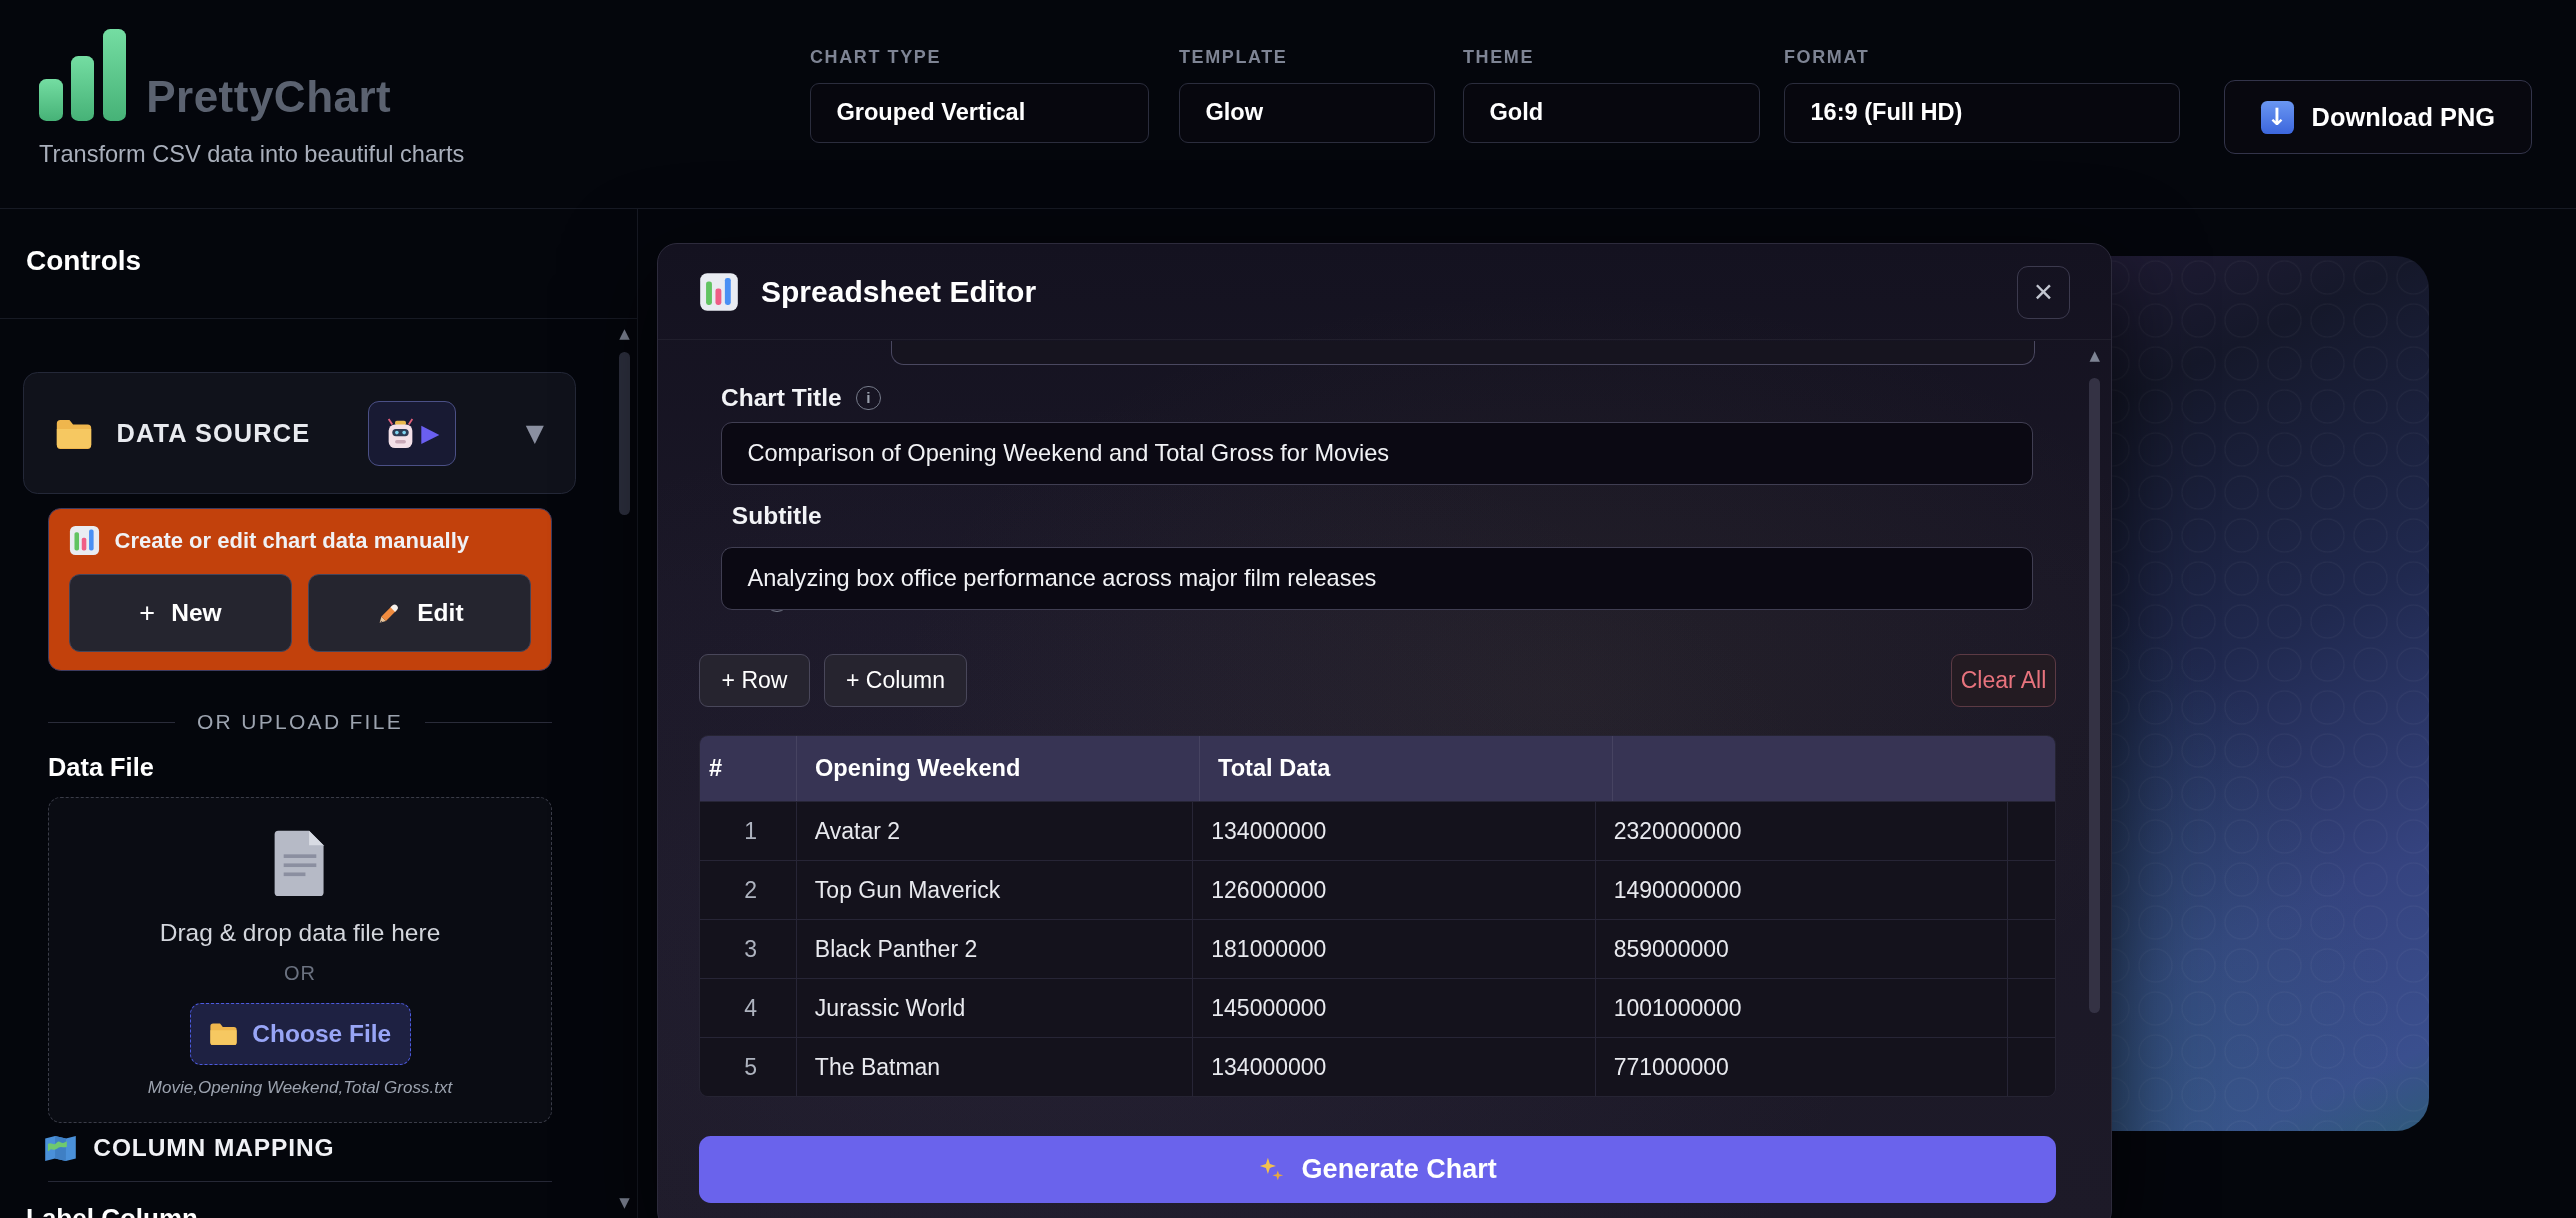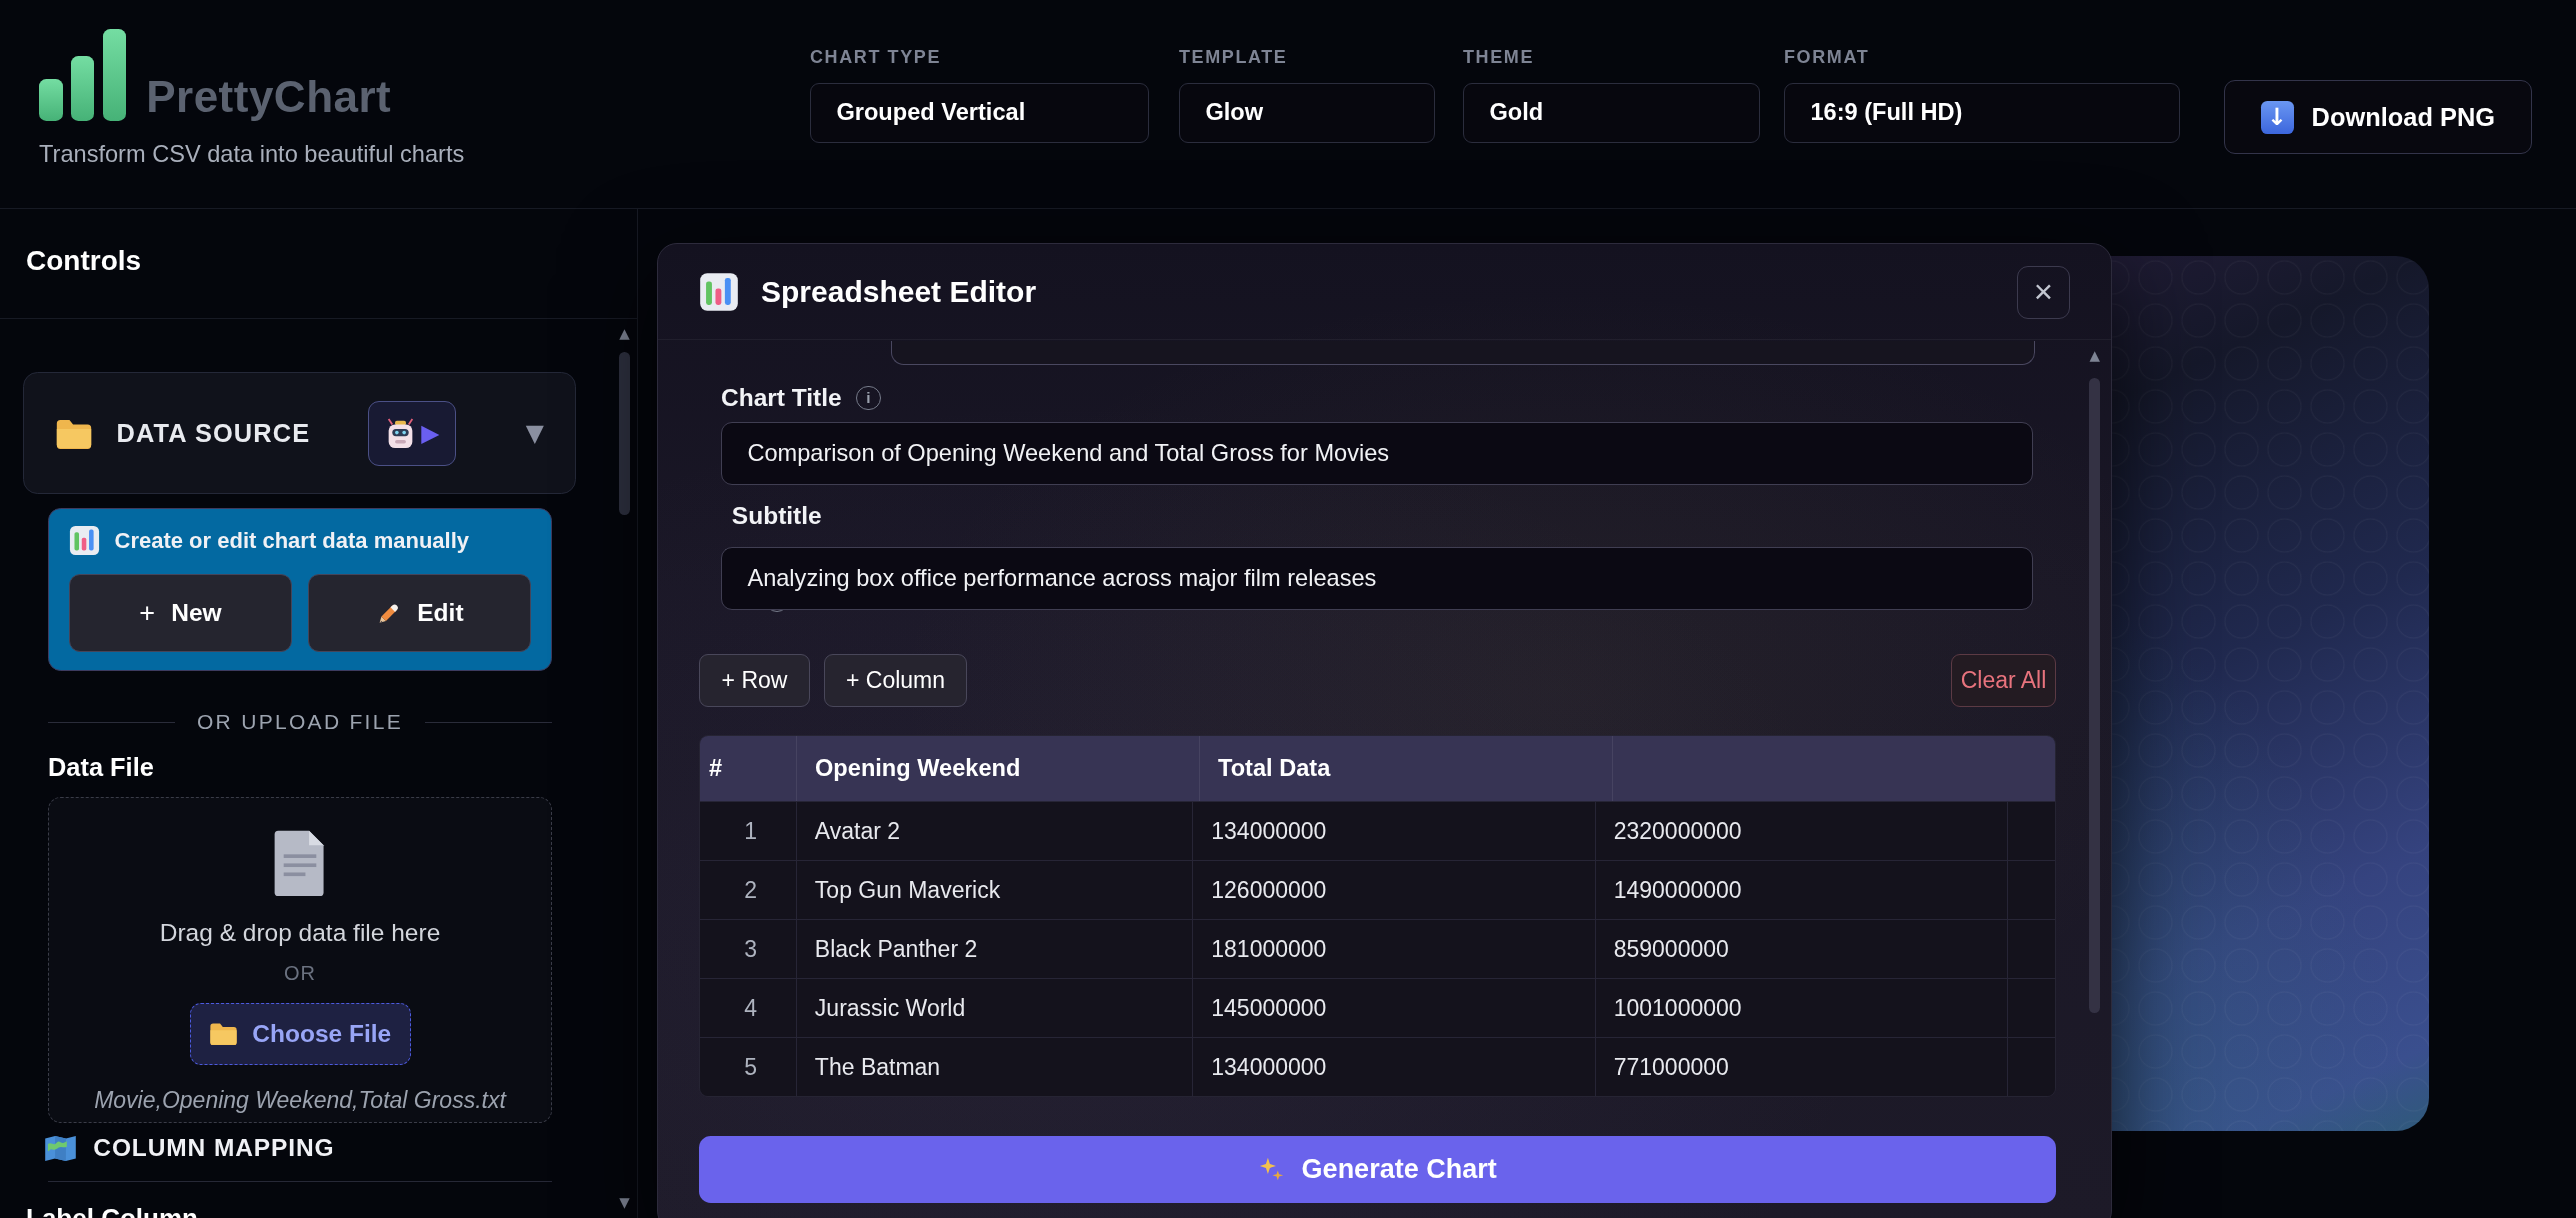--- a/index.html
+++ b/index.html
@@ -48,21 +48,21 @@
   .panel-datasource { position:absolute; top:163px; left:23px; width:553px; height:122px;
     background:#10121b; border:0.9px solid #242838; border-radius:14.5px;
     display:flex; align-items:center; padding:0 31px; }
   .ds-label { font-size:25.4px; font-weight:bold; color:#e8eaef; letter-spacing:1.1px; margin-left:23.6px; }
   .ai-btn { margin-left:58px; width:88px; height:65px; border-radius:11px; background:#181a33;
     border:1.8px solid #4b5086; display:flex; align-items:center; justify-content:center; gap:5.4px; cursor:pointer; }
   .play-glyph { color:#6a5ff0; font-size:23.6px; }
   .ds-chevron { margin-left:auto; color:#8a8fa0; font-size:23.6px; }
 
   .panel-manual { position:absolute; top:299px; left:48px; width:504px; height:163px;
-    background:#0369a1; border:0.9px solid #3d3b60; border-radius:12.7px; padding:16.3px 20px; }
+    background:#c2410c; border:0.9px solid #3d3b60; border-radius:12.7px; padding:16.3px 20px; }
   .manual-title { display:flex; align-items:center; gap:14.5px; font-size:22px; font-weight:bold; color:#f0f1f5; }
   .manual-btns { display:flex; gap:16.3px; margin-top:18px; }
   .manual-btn { flex:1; height:78px; background:#25252f; border:0.9px solid #45455a; border-radius:11px;
     display:flex; align-items:center; justify-content:center; gap:16.3px;
     font-size:24.5px; font-weight:bold; color:#fff; cursor:pointer; }
   .plus-glyph { font-size:27px; font-weight:normal; }
 
   .upload-divider { position:absolute; top:501px; left:48px; width:504px;
     display:flex; align-items:center; gap:22px; color:#9ca3af; font-size:21px; letter-spacing:2.3px; }
   .upload-divider::before,.upload-divider::after { content:""; flex:1; border-top:0.9px solid #2a2c3a; }
@@ -70,21 +70,21 @@
   .datafile-label { position:absolute; top:544px; left:48px; font-size:25.4px; font-weight:bold; color:#fff; }
 
   .dropzone { position:absolute; top:588px; left:48px; width:504px; height:326px;
     border:1.8px dashed #3a3c48; border-radius:12.7px; background:#0a0c13; text-align:center; }
   .doc-icon { margin:29px auto 0; }
   .drop-line { margin-top:18px; font-size:24.5px; color:#d3d6dc; }
   .drop-or { margin-top:14.5px; font-size:20px; color:#6b7280; letter-spacing:0.9px; }
   .choose-btn { margin:18px auto 0; width:221px; height:62px; background:#1e2142;
     border:1.8px dashed #4c5ae0; border-radius:11px; display:flex; align-items:center; justify-content:center;
     gap:14.5px; font-size:24.5px; font-weight:bold; color:#98a5f6; cursor:pointer; }
-  .drop-filename { margin-top:22px; font-size:23px; font-style:italic; color:#9ca3af; }
+  .drop-filename { margin-top:13px; font-size:17px; font-style:italic; color:#9ca3af; }
 
   .colmap-row { position:absolute; top:925px; left:44px; display:flex; align-items:center; gap:16.3px;
     font-size:24.5px; font-weight:bold; color:#f0f1f5; letter-spacing:0.9px; }
   .colmap-divider { position:absolute; top:972px; left:48px; width:504px; border-top:0.9px solid #262836; }
   .labelcol-label { position:absolute; top:994px; left:26px; font-size:26px; font-weight:bold; color:#fff; }
 
   .side-scroll { position:absolute; top:116px; right:5.4px; width:14.5px; height:889px; }
   .scroll-thumb { position:absolute; top:27px; left:1.8px; width:11px; height:163px; background:#2e3140; border-radius:5.4px; }
   .scroll-arrow { position:absolute; left:0; width:14.5px; text-align:center; color:#7e8494; font-size:13.6px; }
   .arrow-up { top:0; } .arrow-down { top:869px; }

